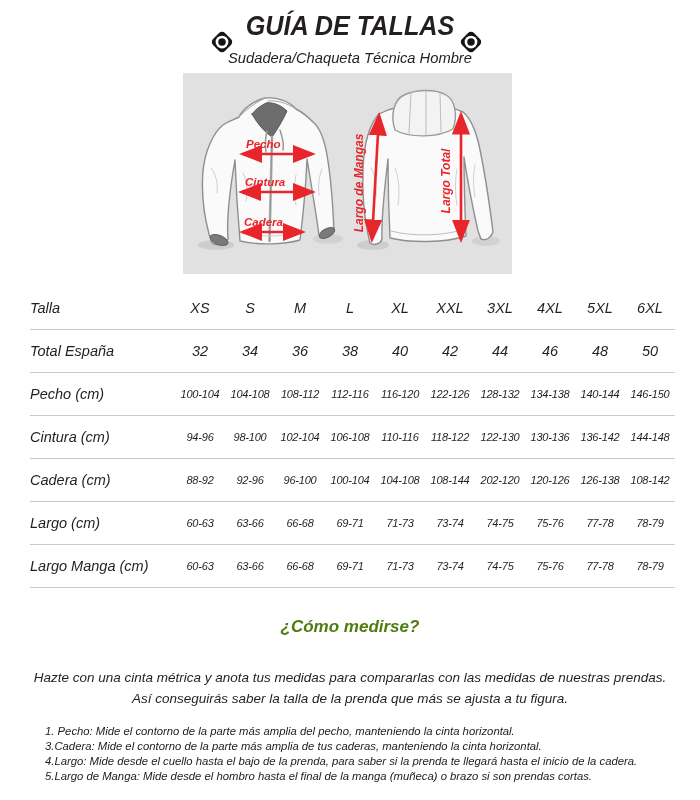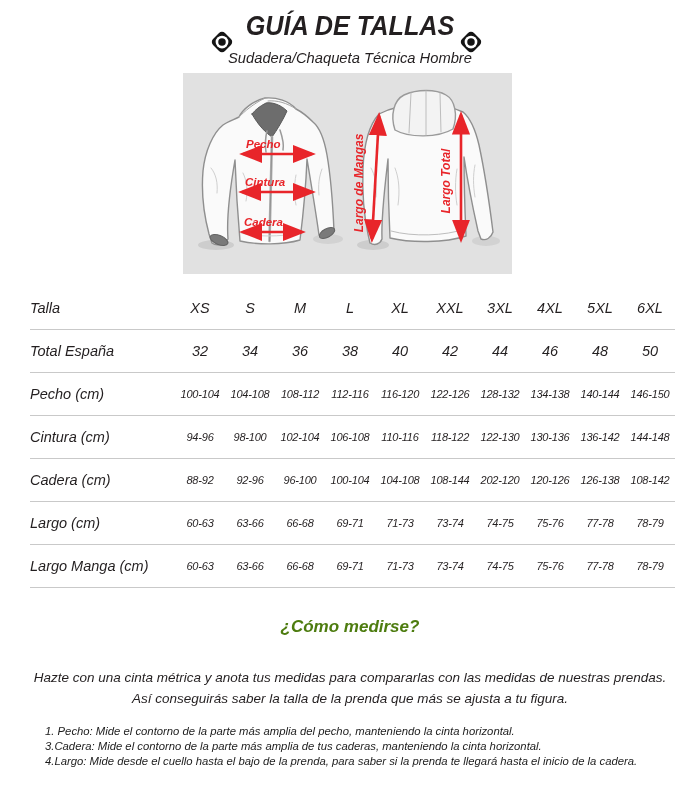--- a/index.html
+++ b/index.html
@@ -288,15 +288,16 @@
 
   <div class="howto-heading" style="color: #4d7c0f;">¿Cómo medirse?</div>
   <div class="howto-intro">
     <div>Hazte con una cinta métrica y anota tus medidas para compararlas con las medidas de nuestras prendas.</div>
     <div>Así conseguirás saber la talla de la prenda que más se ajusta a tu figura.</div>
   </div>
   <div class="steps">
       <div>1. Pecho: Mide el contorno de la parte más amplia del pecho, manteniendo la cinta horizontal.</div>
       <div>3.Cadera: Mide el contorno de la parte más amplia de tus caderas, manteniendo la cinta horizontal.</div>
       <div>4.Largo: Mide desde el cuello hasta el bajo de la prenda, para saber si la prenda te llegará hasta el inicio de la cadera.</div>
+      <div>5.Largo de Manga: Mide desde el hombro hasta el final de la manga (muñeca) o brazo si son prendas cortas.</div>
     </div>
 
 </div>
 
 </body></html>

